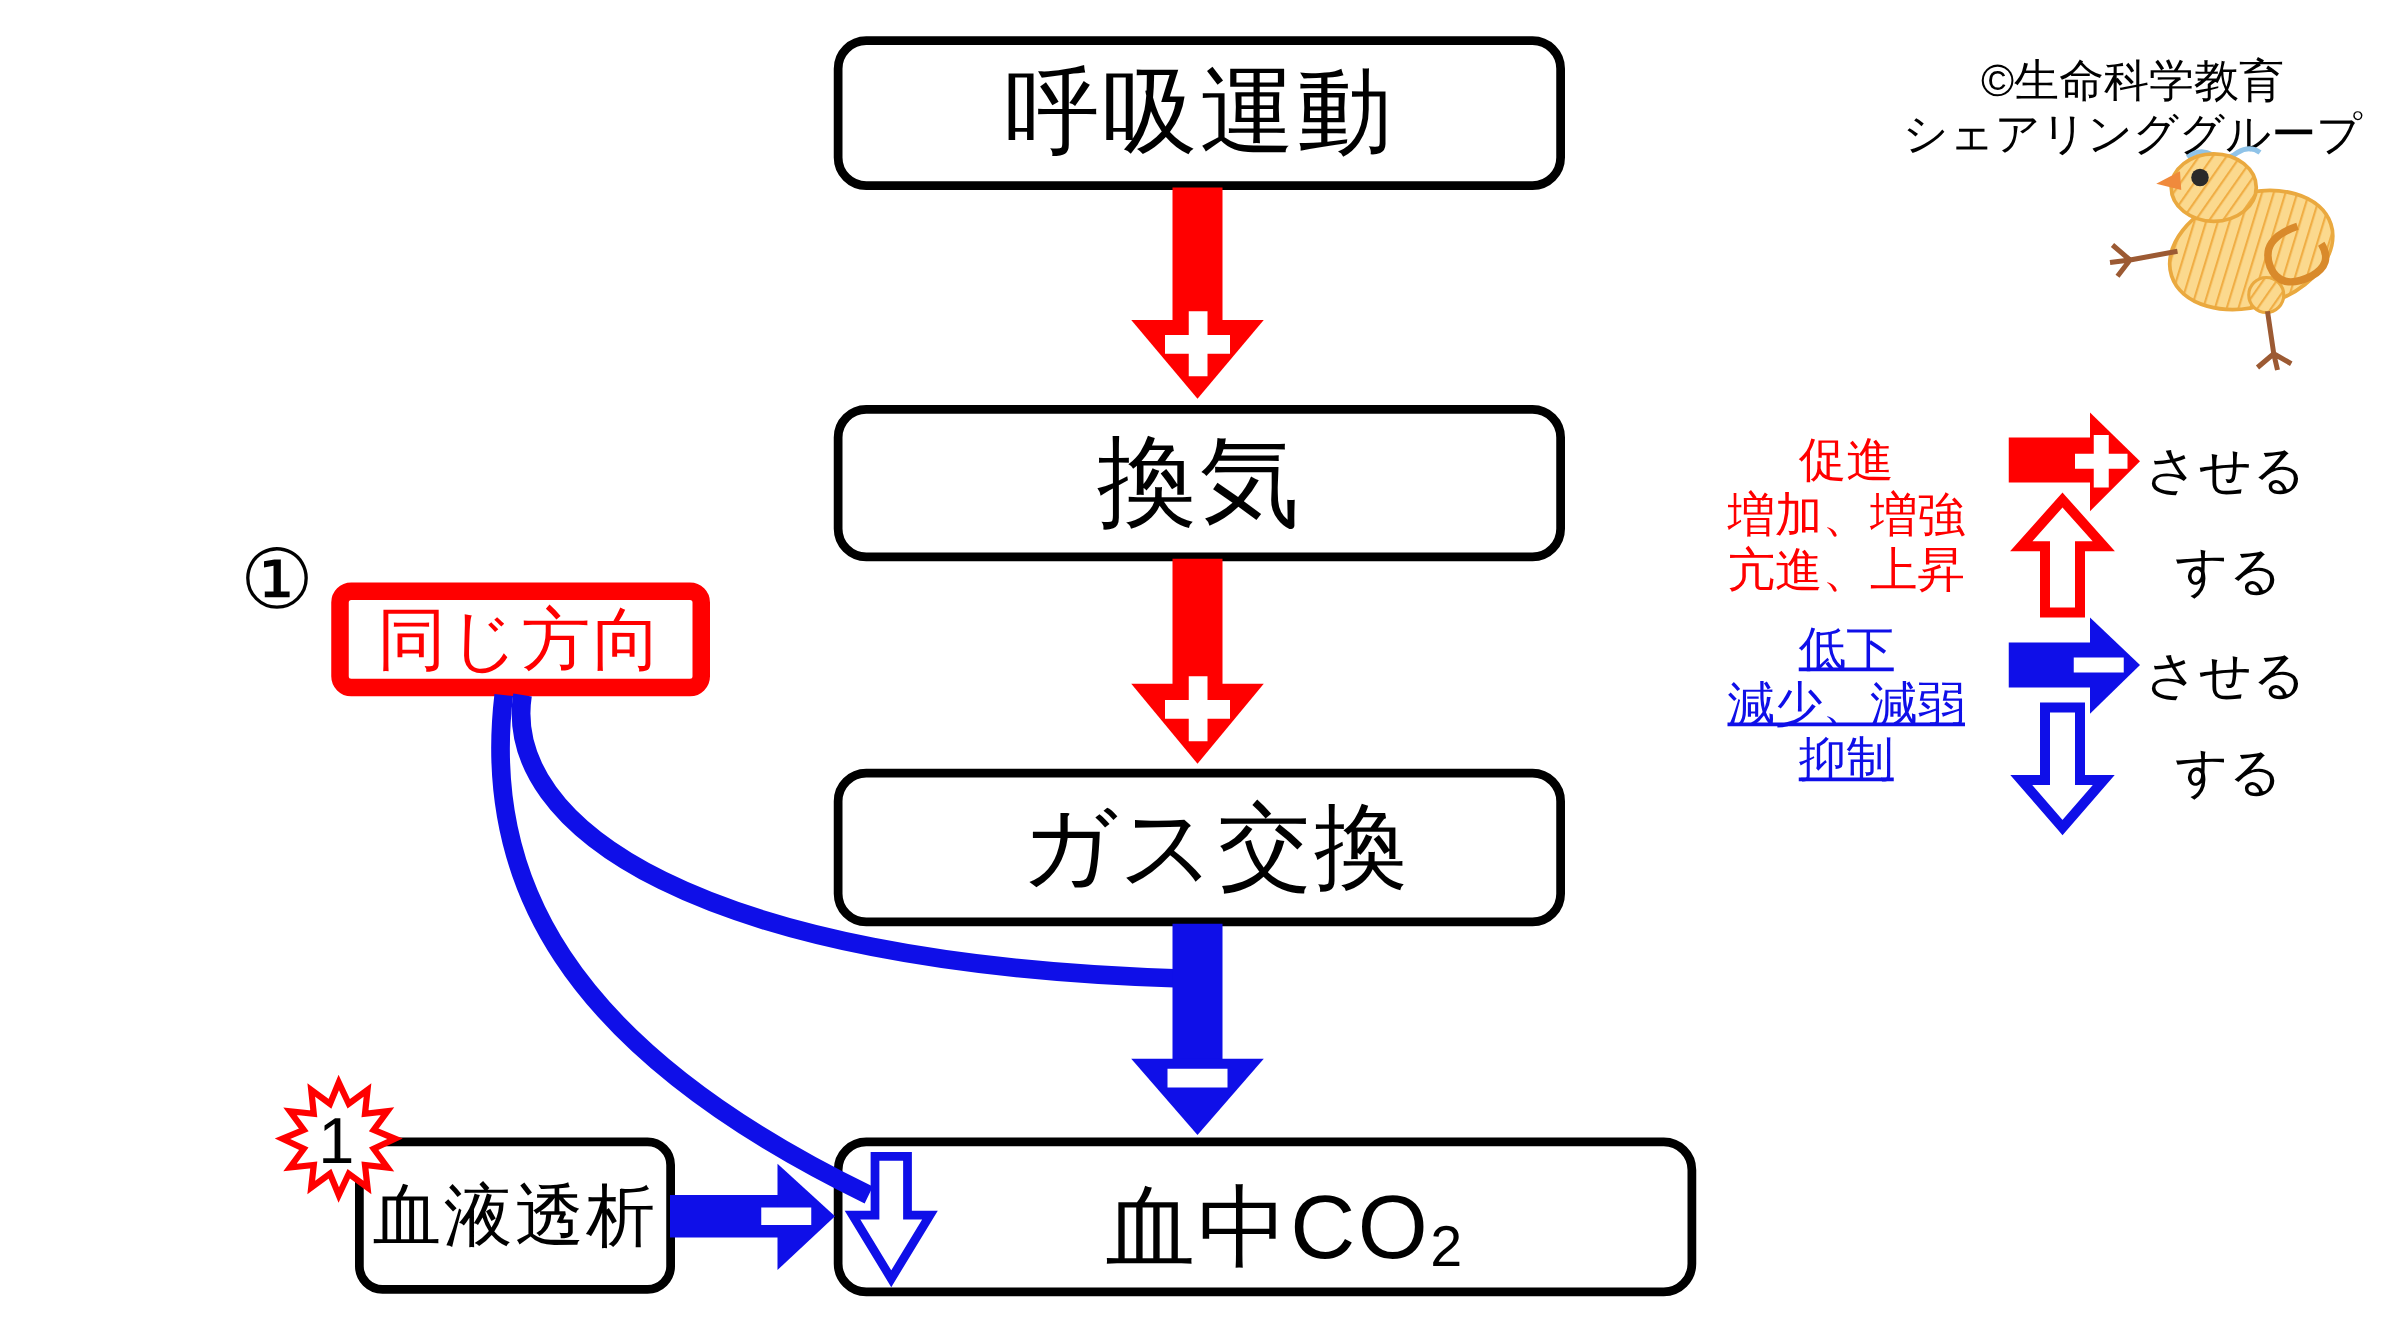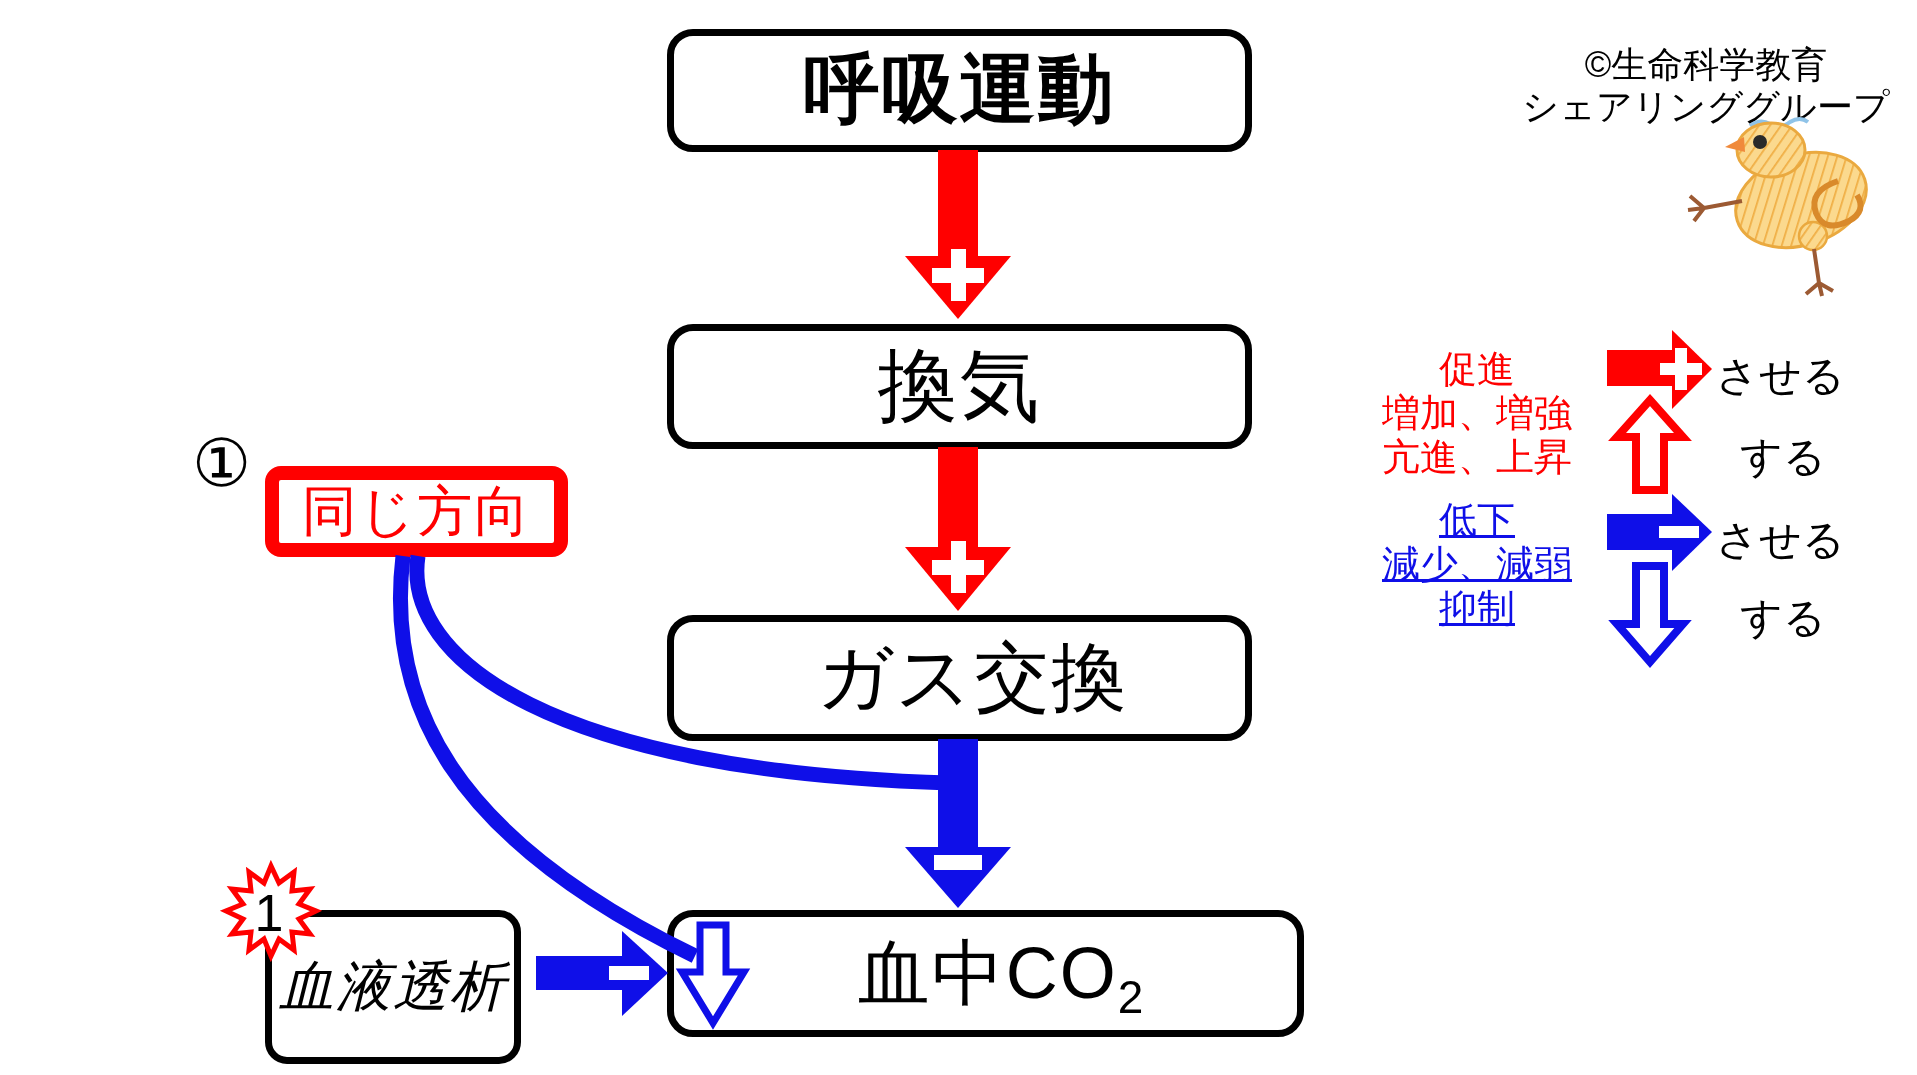--- a/index.html
+++ b/index.html
@@ -11,29 +11,29 @@
   html,body{margin:0;padding:0;background:#fff;}
   body{font-family:"Liberation Sans","DejaVu Sans",sans-serif;}
   .canvas{position:relative;width:1917px;height:1075px;background:var(--paper);overflow:hidden;}
 
   
   .node{position:absolute;box-sizing:border-box;background:#fff;border:7px solid var(--ink);
         border-radius:26px;display:flex;align-items:center;justify-content:center;
         color:var(--ink);z-index:1;}
   .node .lbl{letter-spacing:2px;white-space:nowrap;}
 
-  #box-breathing  {left:667px;top:29px;width:585px;height:123px;font-size:76px;font-weight:bold;}
+  #box-breathing  {left:667px;top:29px;width:585px;height:123px;font-size:76px;}
   #box-ventilation{left:667px;top:324px;width:585px;height:125px;font-size:80px;}
   #box-gas        {left:667px;top:615px;width:585px;height:126px;font-size:75px;padding-left:26px;}
-  #box-co2        {left:667px;top:910px;width:637px;height:127px;font-size:72px;padding-left:30px;}
+  #box-co2        {left:667px;top:910px;width:690px;height:127px;font-size:72px;padding-left:30px;align-items:flex-end;}
   #box-co2 .sub{font-size:46px;align-self:flex-end;transform:translateY(-6px);}
 
   #box-same-direction{left:265px;top:466px;width:303px;height:91px;border:14px solid var(--red);
         border-radius:16px;color:var(--red);font-size:55px;z-index:1;}
-  #box-hemodialysis{left:265px;top:910px;width:256px;height:154px;font-size:55px;border-radius:22px;font-style:italic;}
+  #box-hemodialysis{left:284px;top:910px;width:256px;height:125px;font-size:55px;border-radius:22px;}
 
   .circled-number{position:absolute;left:192px;top:430px;font-size:66px;color:var(--ink);z-index:1;line-height:1;}
 
   
   .legend-block{position:absolute;width:218px;text-align:center;font-size:38px;line-height:44px;white-space:nowrap;z-index:1;}
   #legend-increase-text{left:1368px;top:347px;color:var(--red);}
   #legend-decrease-text{left:1368px;top:498px;color:var(--blue);text-decoration:underline;}
   .legend-action{position:absolute;font-size:42px;color:var(--ink);z-index:1;white-space:nowrap;}
   #saseru-1{left:1716px;top:348px;}
   #suru-1  {left:1740px;top:429px;}

